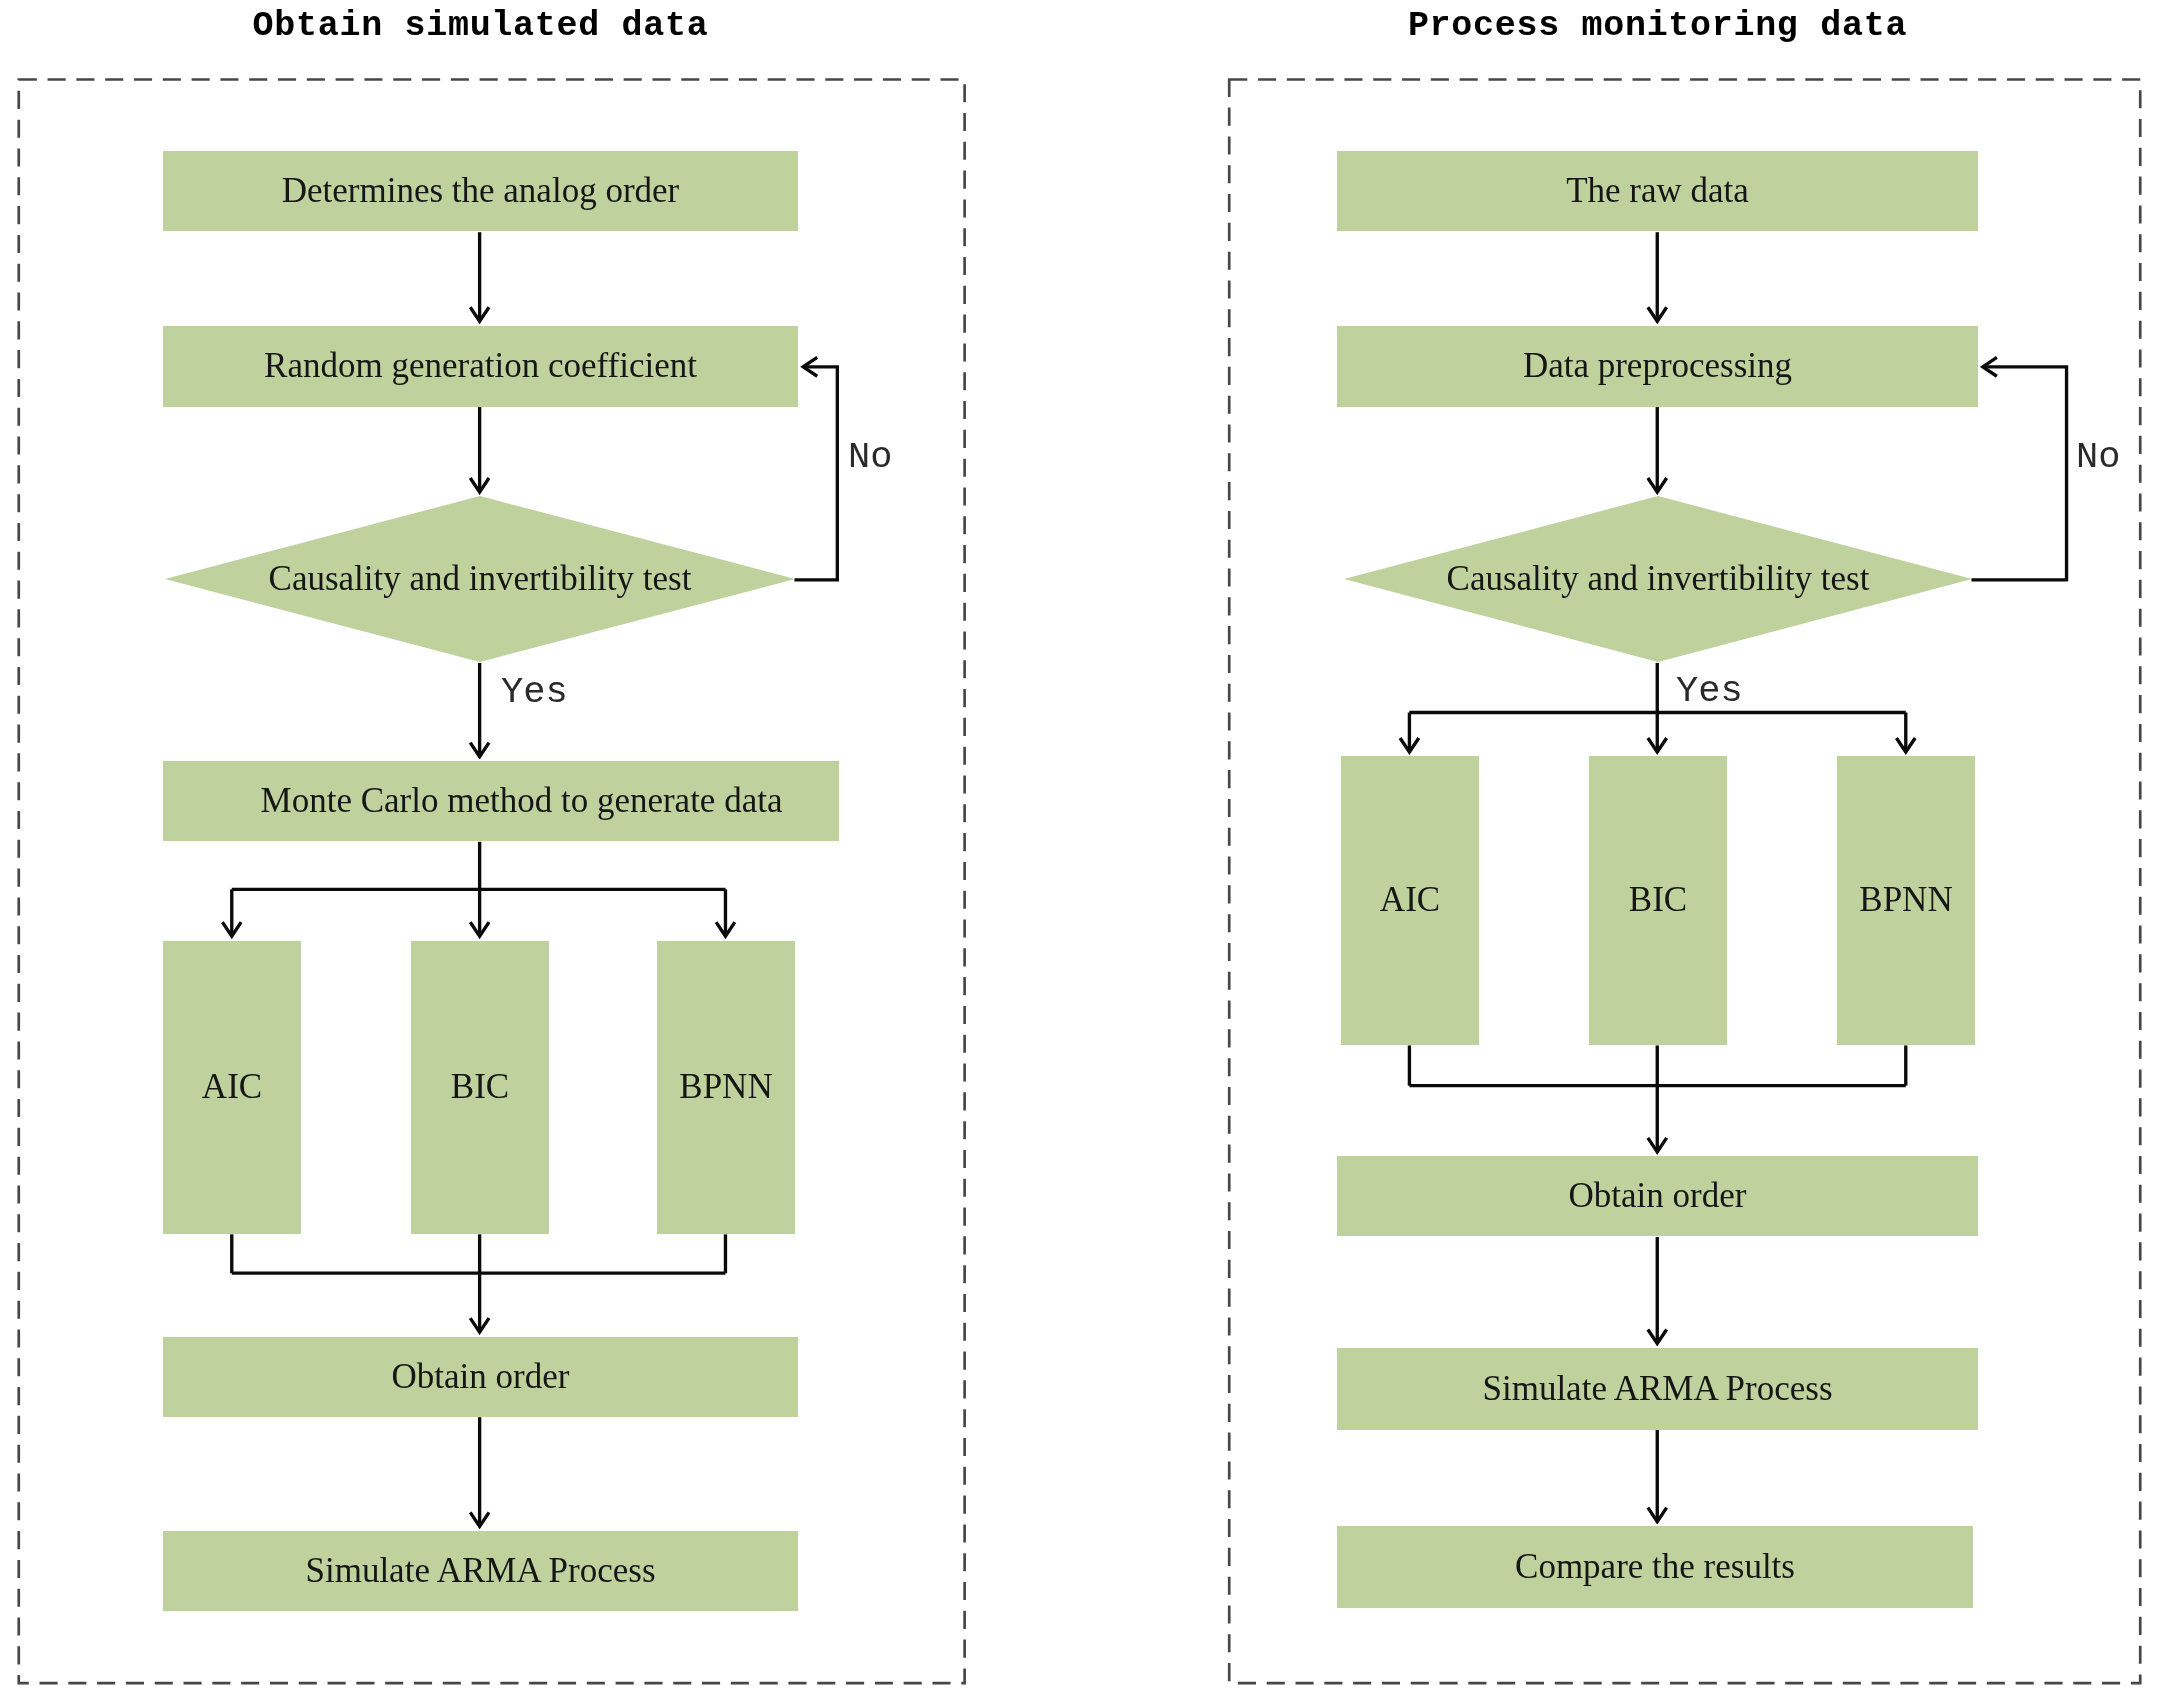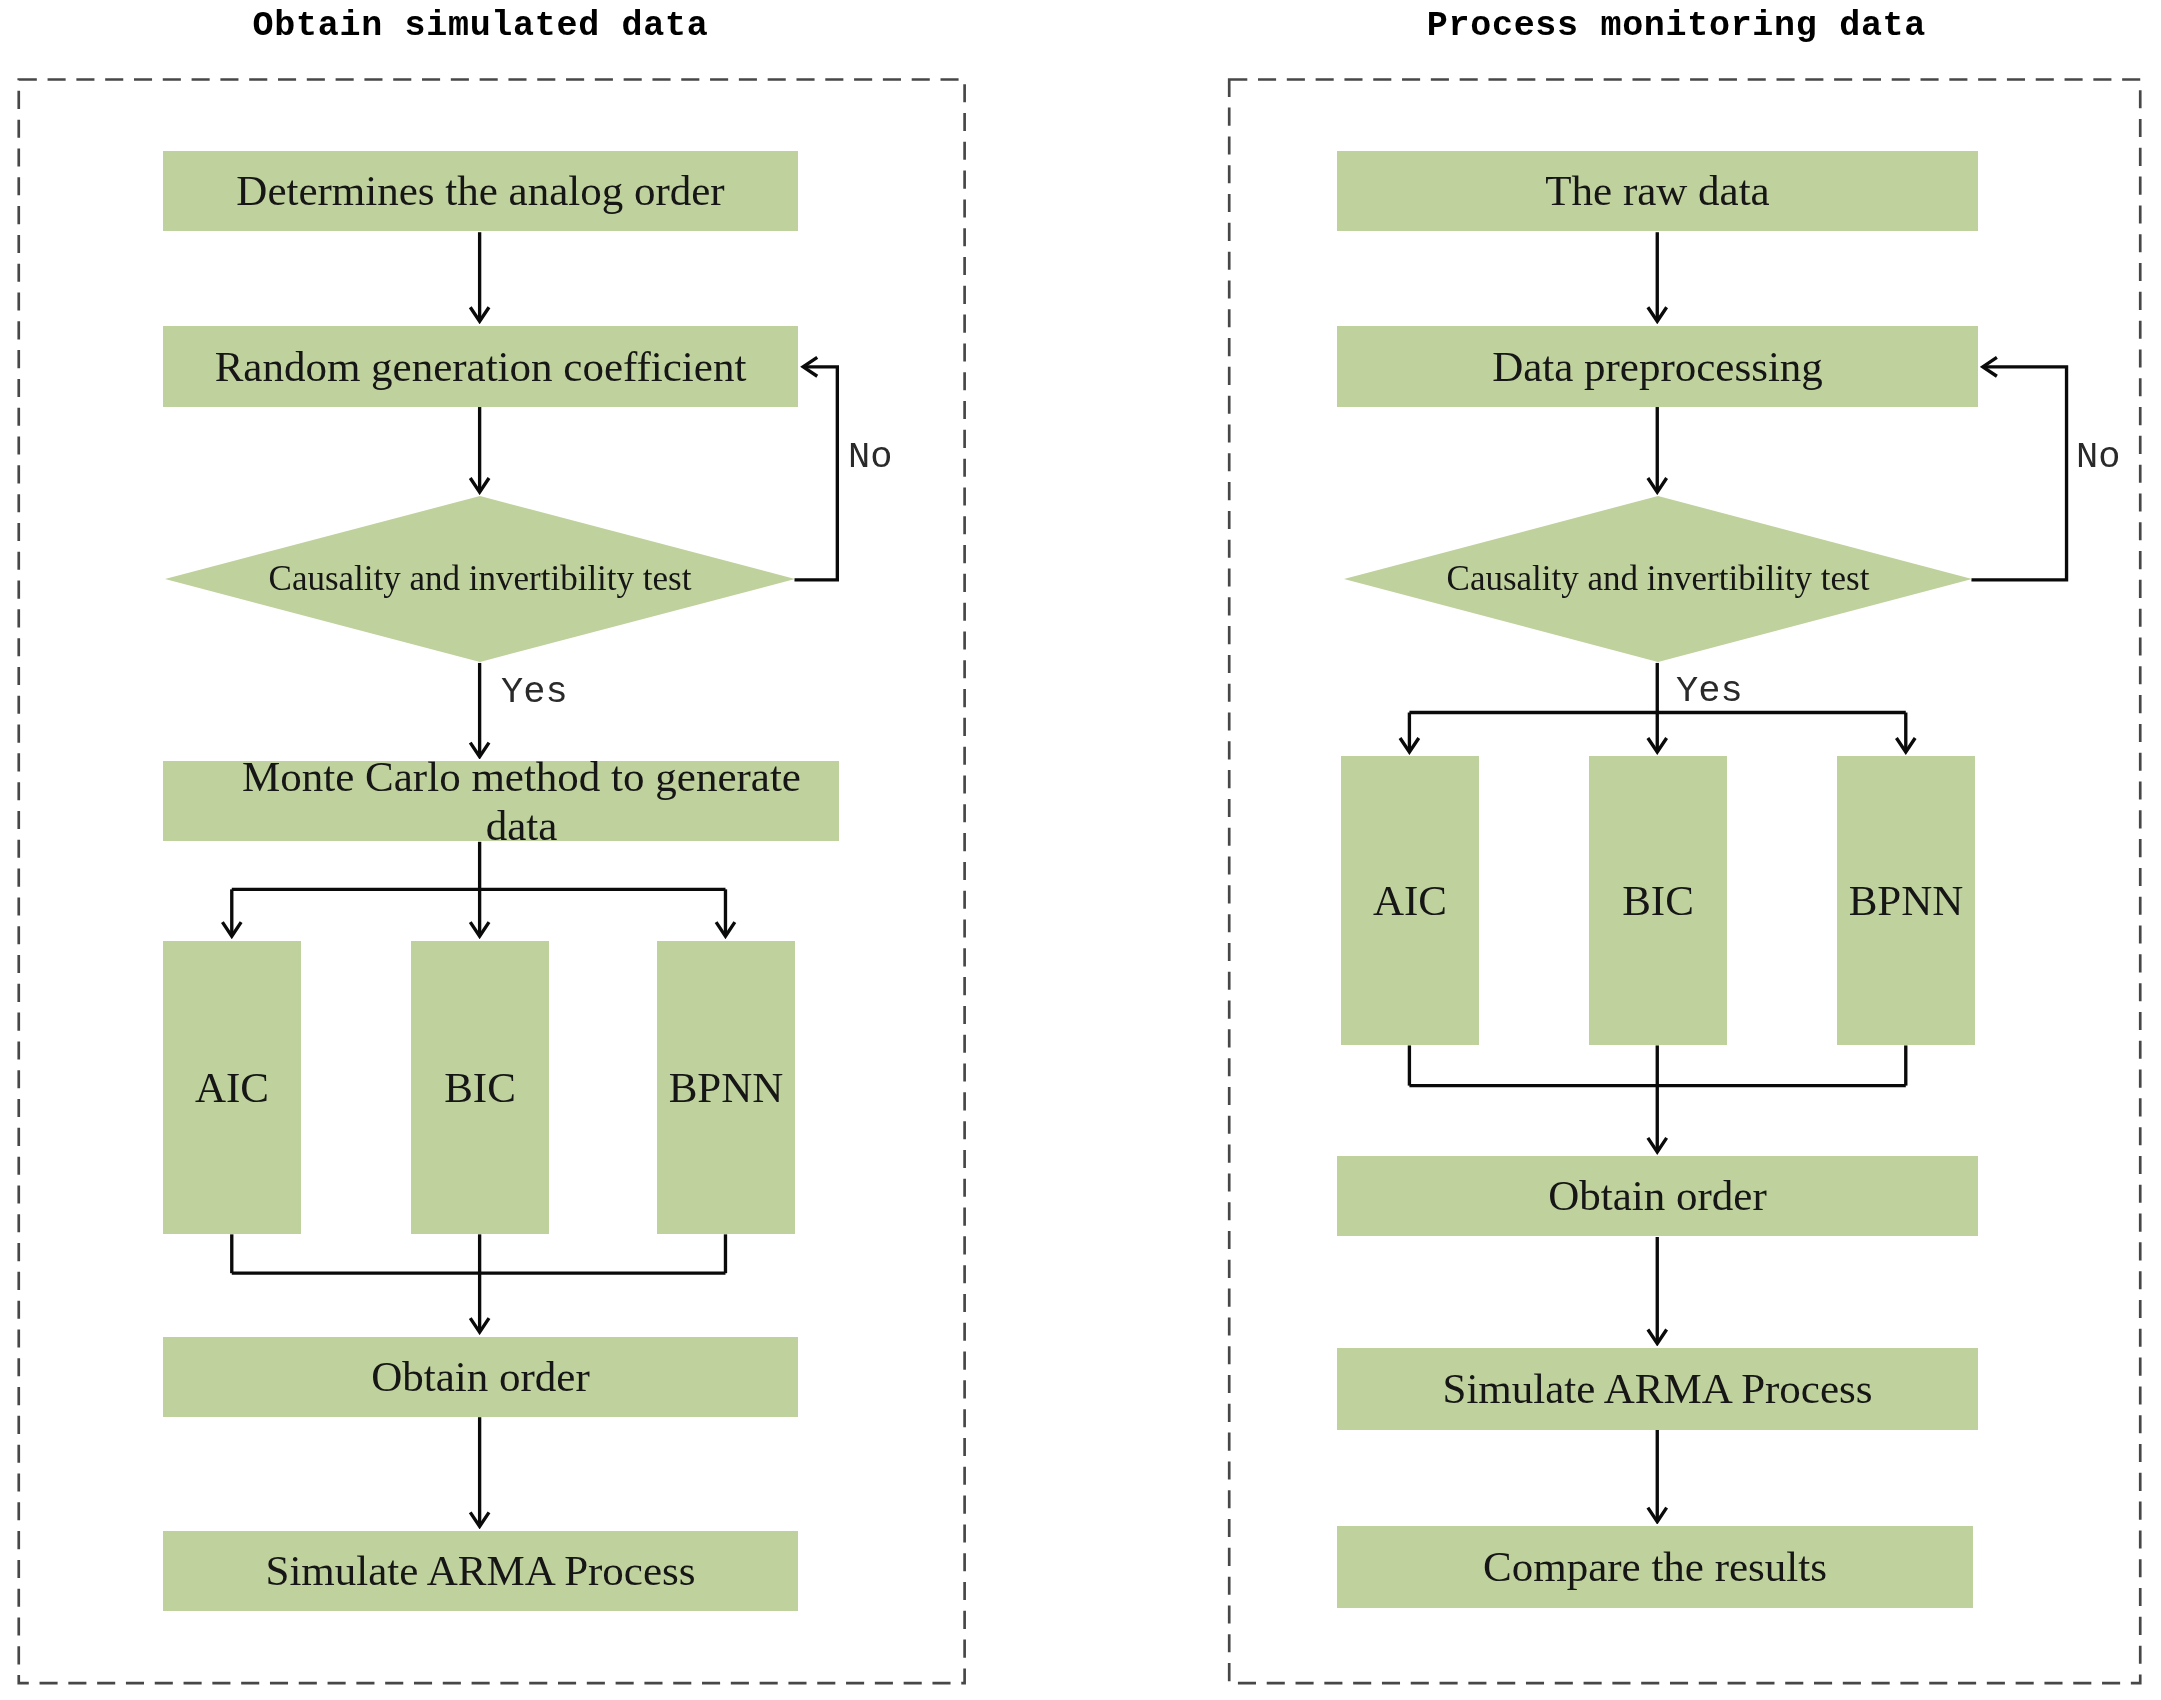--- a/index.html
+++ b/index.html
@@ -25,21 +25,21 @@
     font-family:"Liberation Mono", monospace;
     font-weight:700;font-size:35px;line-height:1.1;
     color:#000;text-align:center;letter-spacing:0.7px;
     white-space:nowrap;
   }
   .node{
     position:absolute;
     background:var(--node-fill);
     color:var(--text);
     display:flex;align-items:center;justify-content:center;
-    font-size:43px;line-height:1.15;text-align:center;
+    font-size:35px;line-height:1.15;text-align:center;
   }
   .diamond{
     position:absolute;
     background:var(--node-fill);
     color:var(--text);
     display:flex;align-items:center;justify-content:center;
     font-size:35px;text-align:center;
     clip-path:polygon(50% 0%,100% 50%,50% 100%,0% 50%);
   }
   .edge-label{
@@ -114,21 +114,21 @@
   <div class="node" style="left:163px;top:941px;width:138px;height:293px;">AIC</div>
 
   <div class="node" style="left:411px;top:941px;width:138px;height:293px;">BIC</div>
 
   <div class="node" style="left:657px;top:941px;width:138px;height:293px;">BPNN</div>
 
   <div class="node" style="left:163px;top:1337px;width:635px;height:80px;">Obtain order</div>
 
   <div class="node" style="left:163px;top:1531px;width:635px;height:80px;">Simulate ARMA Process</div>
 
-  <div class="title" style="left:1285px;top:6.7px;width:641px;text-align:right;">Process monitoring data</div>
+  <div class="title" style="left:1337px;top:6.7px;width:641px;">Process monitoring data</div>
 
   <div class="node" style="left:1337px;top:151px;width:641px;height:80px;">The raw data</div>
 
   <div class="node" style="left:1337px;top:326px;width:641px;height:81px;">Data preprocessing</div>
 
   <div class="diamond" style="left:1344px;top:496px;width:628px;height:166px;">Causality and invertibility test</div>
 
   <div class="edge-label" style="left:2076px;top:436px;">No</div>
 
   <div class="edge-label" style="left:1676px;top:670px;">Yes</div>

